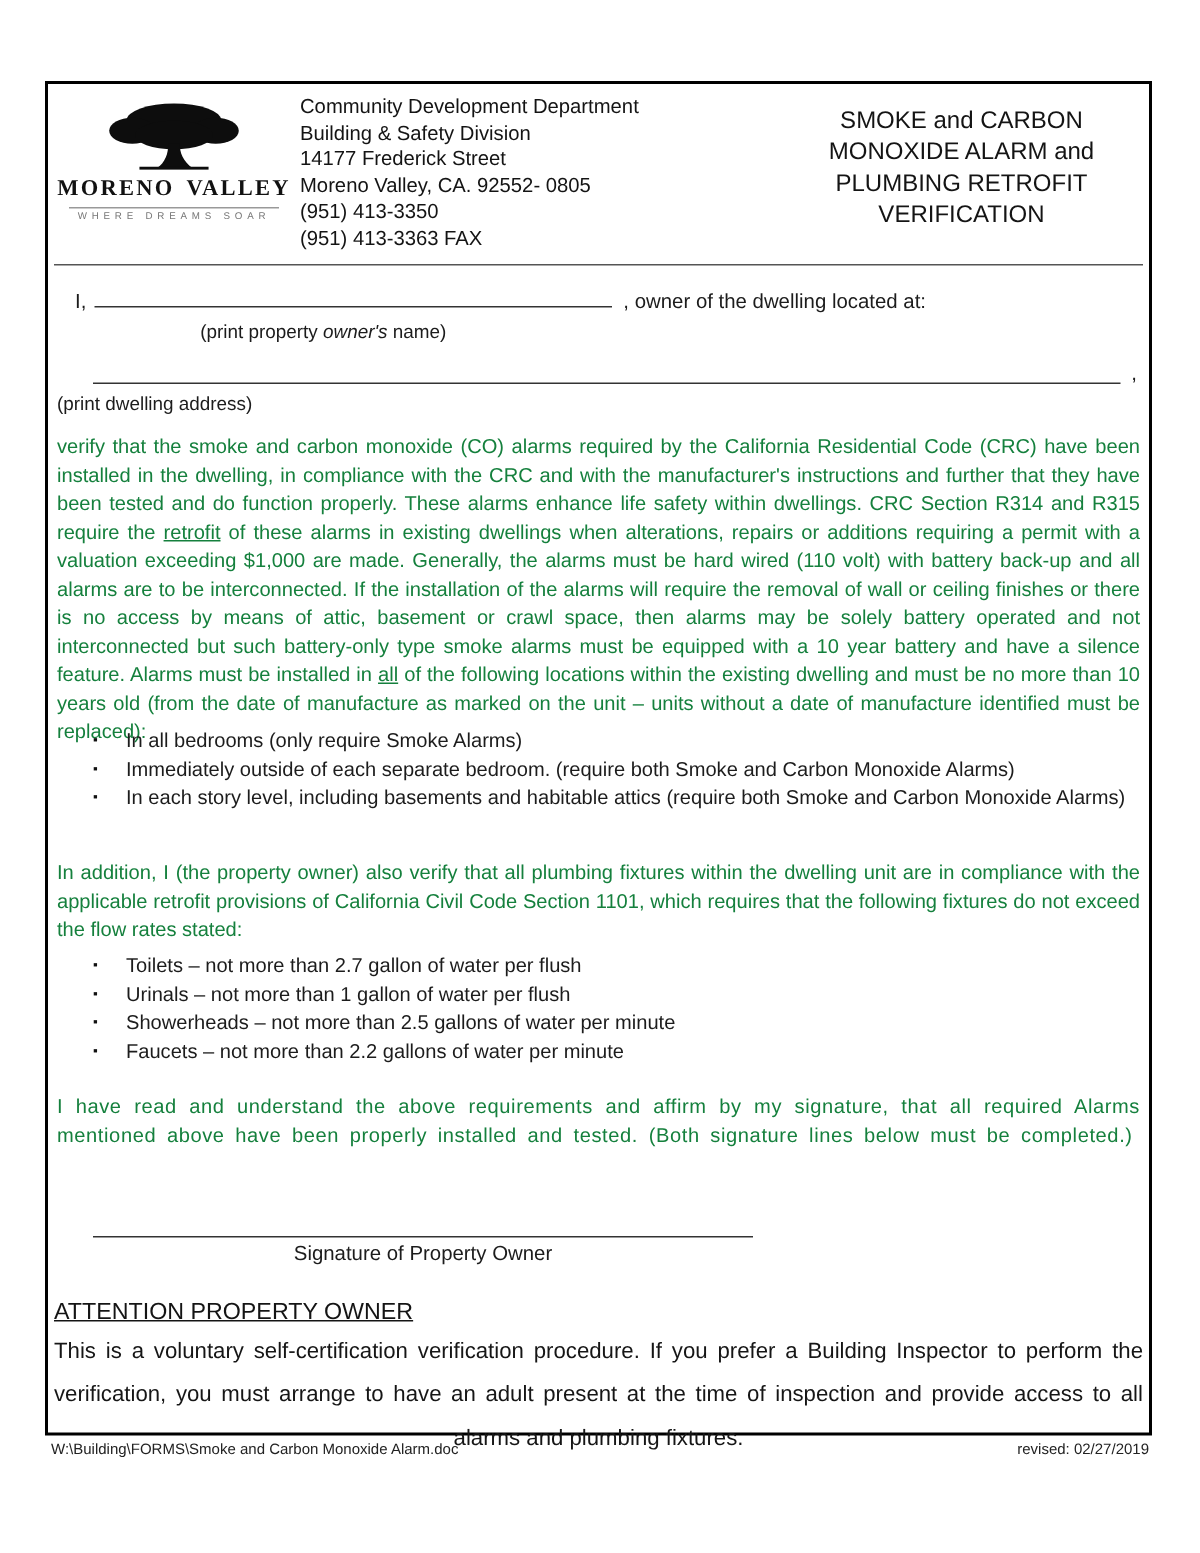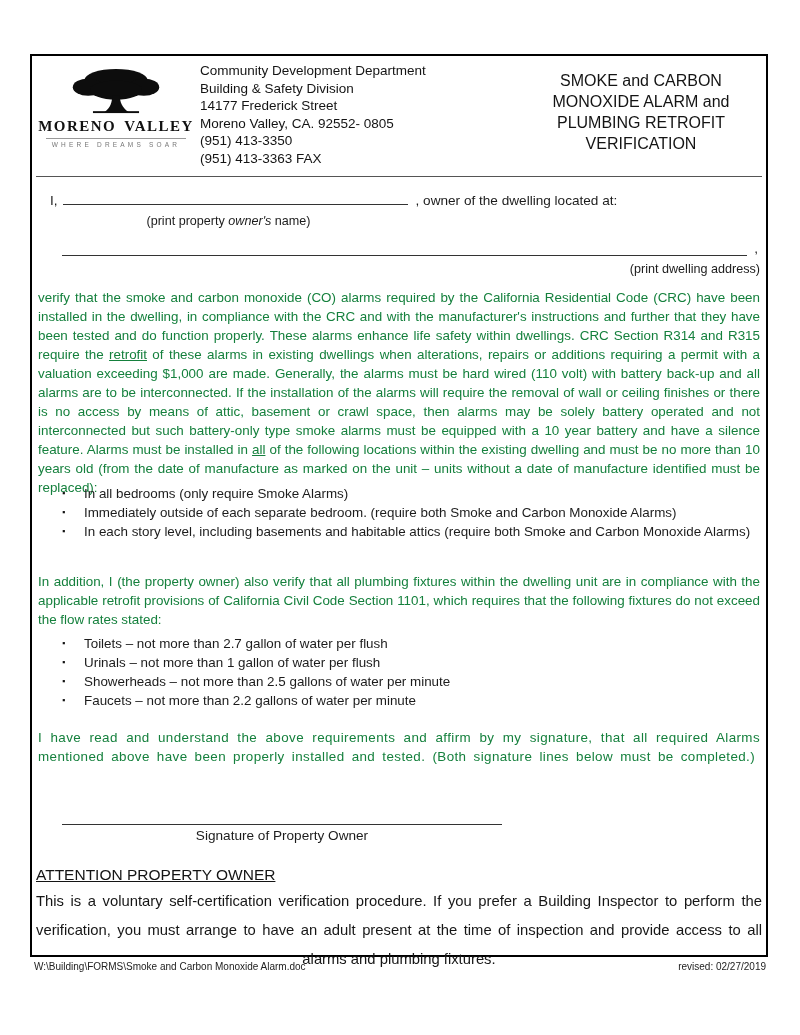--- a/index.html
+++ b/index.html
@@ -36,25 +36,25 @@
   .form-title {
     position: absolute; left: 478px; top: 14px; width: 262px;
     text-align: center; font-size: 16px; line-height: 21px;
     white-space: pre-line; color: #141414;
   }
   .header-rule { position: absolute; left: 4px; right: 4px; top: 120px; border-top: 1px solid #555; }
   
   .owner-row { position: absolute; left: 18px; right: 6px; top: 134px; font-size: 13.6px; }
   .blank { display: inline-block; border-bottom: 1px solid #333; height: 15px; vertical-align: baseline; }
   .name-blank { width: 345px; margin-left: 5px; margin-right: 8px; }
-  .name-caption { position: absolute; left: 24px; top: 158px; width: 345px; text-align: center; font-size: 12.6px; }
+  .name-caption { position: absolute; left: 11px; top: 158px; width: 345px; text-align: center; font-size: 12.6px; }
   .italic { font-style: italic; }
   .addr-row { position: absolute; left: 30px; right: 8px; top: 184px; display: flex; align-items: flex-end; font-size: 13.6px; }
   .addr-blank { flex: 1; height: 16px; border-bottom: 1px solid #333; margin-right: 7px; }
-  .addr-caption { position: absolute; left: 6px; right: 6px; top: 206px; text-align: right; font-size: 12.6px; }
+  .addr-caption { position: absolute; left: 6px; right: 6px; top: 206px; text-align: left; font-size: 12.6px; }
   
   .para { font-size: 13.4px; line-height: 19px; text-align: justify; color: #15803d; }
   .u { text-decoration: underline; }
   .verify-para { position: absolute; left: 6px; right: 6px; top: 232px; }
   .bullets { position: absolute; left: 6px; right: 6px; }
   .bullets-alarms { top: 428px; }
   .bullets-fixtures { top: 578px; }
   .bullet { display: flex; font-size: 13.4px; line-height: 19px; }
   .bullet-marker { flex: none; width: 22px; margin-left: 24px; font-size: 9px; line-height: 19px; color: #111; }
   .bullet-text { flex: 1; text-align: left; }

